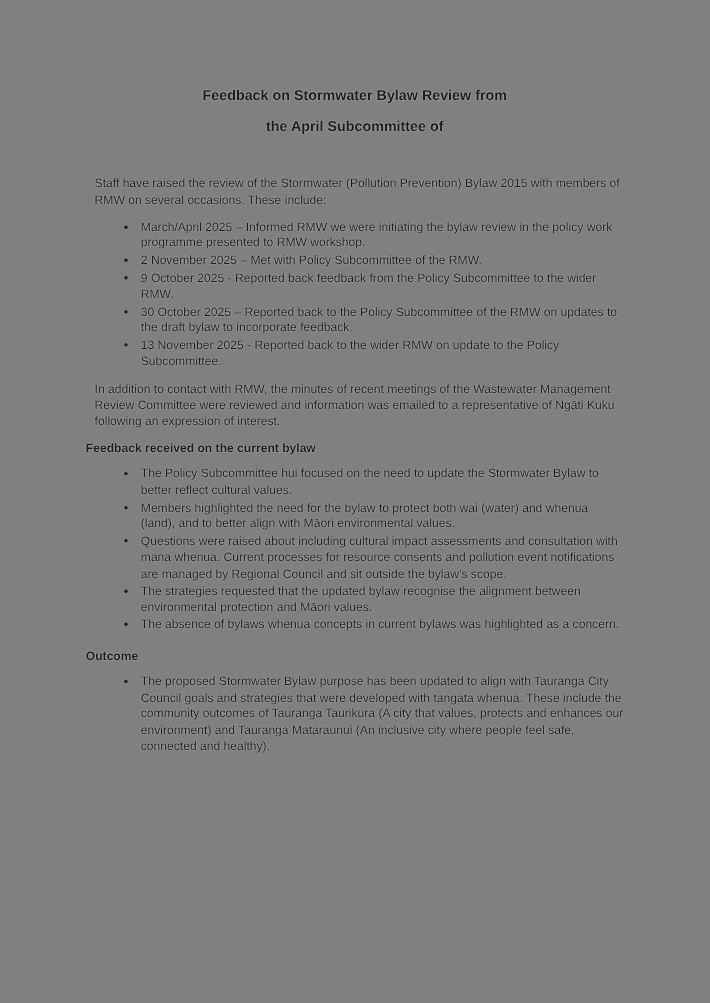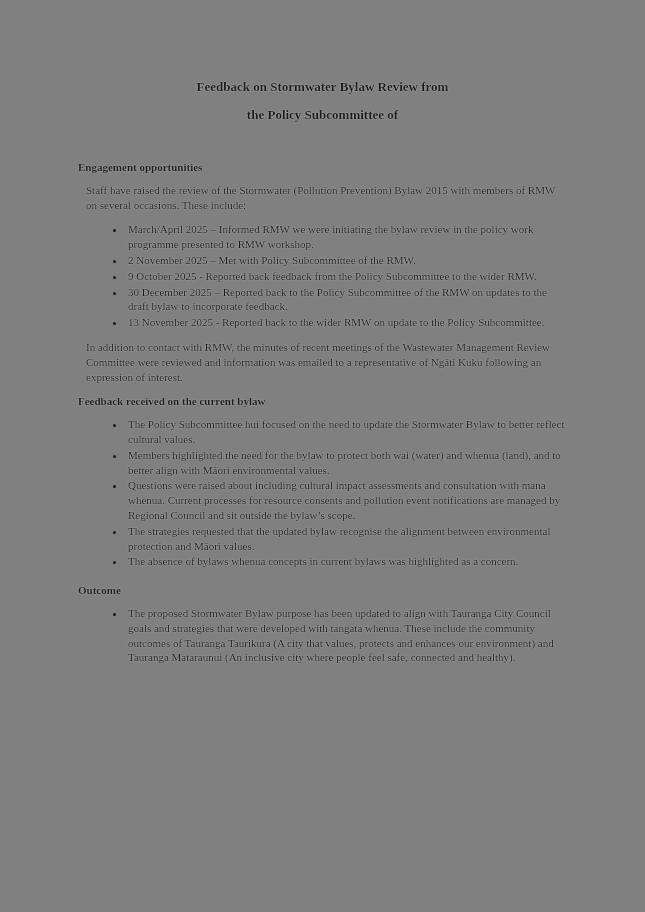--- a/index.html
+++ b/index.html
@@ -7,21 +7,21 @@
     padding: 0;
     background: #808080;
   }
   .page {
     position: relative;
     width: 645px;
     height: 756px;
     box-sizing: border-box;
     background: #808080;
     color: #1a1a1a;
-    font-family: Liberation Serif, serif;
+    font-family: Liberation Sans, sans-serif;
     font-size: 11px;
     line-height: 14.8px;
     padding: 73px 78px 0 78px;
     overflow: hidden;
     
     text-shadow: 0 0 1px rgba(255,255,255,0.55), 0 0 2px rgba(255,255,255,0.25);
   }
   .doc-title {
     text-align: center;
     font-weight: bold;
@@ -56,31 +56,30 @@
     height: 4px;
   }
 </style>
 </head>
 <body>
 
 <div class="page">
 
   <div class="doc-title">
     <div class="title-line">Feedback on Stormwater Bylaw Review from</div>
-    <div class="title-line">the Policy Subcommittee of</div>
+    <div class="title-line">the April Subcommittee of</div>
   </div>
 
   <div class="section">
-    <h2>Engagement opportunities</h2>
     <p>Staff have raised the review of the Stormwater (Pollution Prevention) Bylaw 2015 with members of RMW on several occasions. These include:</p>
     <ul>
       <li>March/April 2025 – Informed RMW we were initiating the bylaw review in the policy work programme presented to RMW workshop.</li>
       <li>2 November 2025 – Met with Policy Subcommittee of the RMW.</li>
       <li>9 October 2025 - Reported back feedback from the Policy Subcommittee to the wider RMW.</li>
-      <li>30 December 2025 – Reported back to the Policy Subcommittee of the RMW on updates to the draft bylaw to incorporate feedback.</li>
+      <li>30 October 2025 – Reported back to the Policy Subcommittee of the RMW on updates to the draft bylaw to incorporate feedback.</li>
       <li>13 November 2025 - Reported back to the wider RMW on update to the Policy Subcommittee.</li>
     </ul>
     <p>In addition to contact with RMW, the minutes of recent meetings of the Wastewater Management Review Committee were reviewed and information was emailed to a representative of Ngāti Kuku following an expression of interest.</p>
   </div>
 
   <div class="section">
     <h2>Feedback received on the current bylaw</h2>
     <ul>
       <li>The Policy Subcommittee hui focused on the need to update the Stormwater Bylaw to better reflect cultural values.</li>
       <li>Members highlighted the need for the bylaw to protect both wai (water) and whenua (land), and to better align with Māori environmental values.</li>

